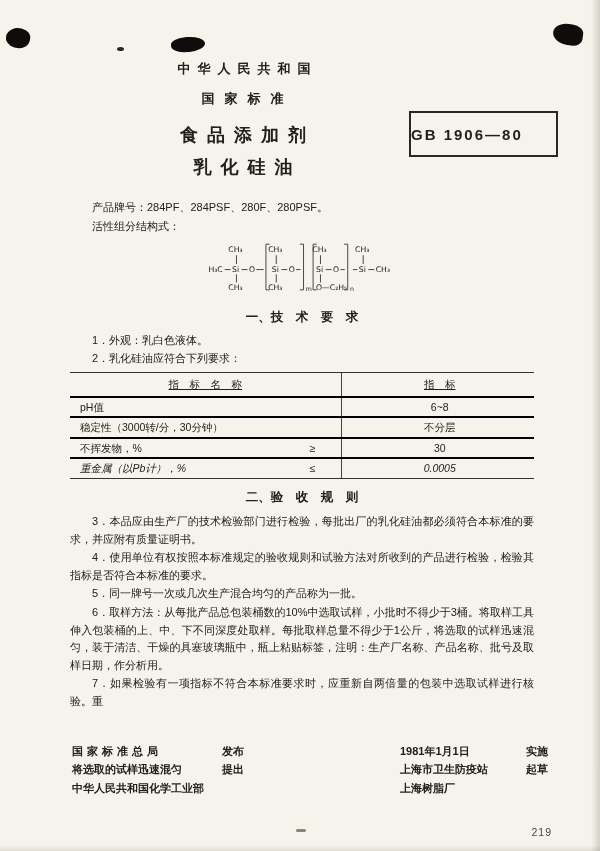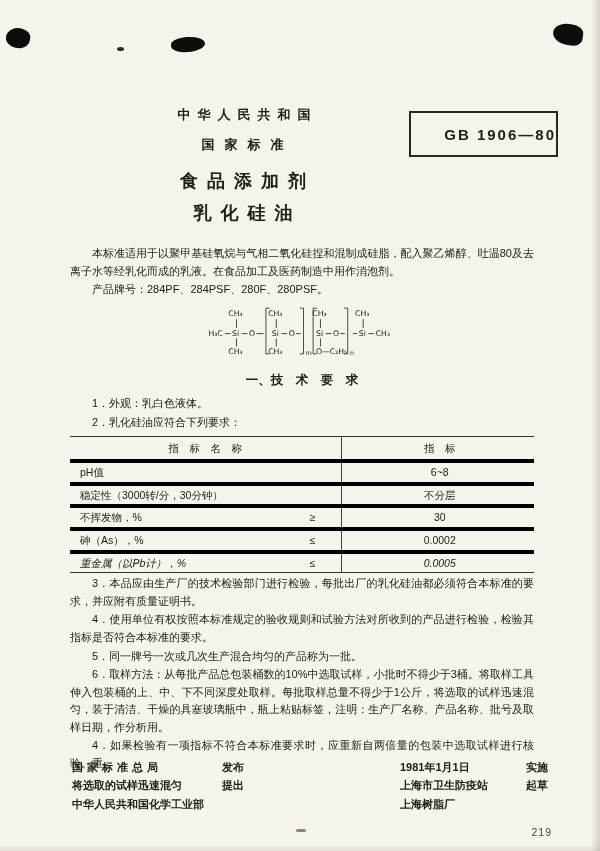--- a/index.html
+++ b/index.html
@@ -21,57 +21,57 @@
   .edge-b { position:absolute; left:0; right:0; bottom:0; height:6px;
     background:linear-gradient(to bottom, rgba(0,0,0,0), rgba(90,85,72,0.14)); }
   .art { position:absolute; background:#0e0d0b; }
   .art1 { left:6px;  top:28px; width:24px; height:20px; border-radius:55% 40% 50% 45%; transform:rotate(14deg); }
   .art2 { left:171px; top:37px; width:34px; height:15px; border-radius:45% 55% 50% 50%; transform:rotate(-5deg); }
   .art3 { left:553px; top:24px; width:30px; height:21px; border-radius:55% 45% 40% 60%; transform:rotate(8deg); }
   .art4 { left:117px; top:47px; width:7px; height:4px; border-radius:50%; background:#2a2823; }
   .art5 { left:296px; top:829px; width:10px; height:3px; border-radius:2px; background:#8a857a; }
 
   
-  .header { margin-top:106px; width:495px; text-align:center; }
+  .header { margin-top:60px; width:495px; text-align:center; }
   .h-country { font-size:13px; font-weight:bold; letter-spacing:7px; }
   .h-type    { font-size:13px; font-weight:bold; letter-spacing:10px; margin-top:12px; }
   .h-title1  { font-size:18px; font-weight:bold; letter-spacing:9px; margin-top:15px; }
   .h-title2  { font-size:18px; font-weight:bold; letter-spacing:9px; margin-top:8px; }
 
   .gb-box {
     position:absolute; left:409px; top:111px; width:149px; height:46px;
     border:2px solid #2a2722;
-    display:flex; align-items:center; justify-content:flex-end;
+    display:flex; align-items:center; justify-content:flex-start;
     font-size:15px; font-weight:bold; letter-spacing:2px;
   }
 
   
   .doc-body { margin:20px 66px 0 70px; font-size:11px; line-height:1.6; text-align:justify; }
   .para { margin:0 0 1px 0; }
   .indent { text-indent:2em; }
 
   .formula-wrap { text-align:center; margin:4px 0 2px 0; }
   .formula-svg { height:56px; }
 
   .sec-heading { text-align:center; font-size:12.5px; font-weight:bold; }
   .sec-heading.s1 { margin:6px 0 5px 0; }
   .sec-heading.s2 { margin:8px 0 6px 0; }
 
   
   .spec-table { width:100%; border-collapse:collapse; margin:4px 0 2px 0;
     font-size:10.5px; line-height:1.2; }
-  .spec-table th, .spec-table td { border-top:4px solid #000000; padding:3px 4px; font-weight:normal; }
-  .spec-table thead th { border-top:1.6px solid #35312b; padding:5px 4px; text-align:center; }
+  .spec-table th, .spec-table td { border-top:2px solid #000000; padding:3px 4px; font-weight:normal; }
+  .spec-table thead th { border-top:1.6px solid #35312b; padding:5px 4px; text-align:center;text-decoration:underline; }
   .spec-table tbody tr:last-child td { border-bottom:1.6px solid #35312b;font-style:italic; }
   .spec-table td.c-name { text-align:left; padding-left:10px; width:215px; }
   .spec-table td.c-sym  { text-align:center; width:56px; }
   .spec-table th.c-val, .spec-table td.c-val { border-left:1px solid #46423b; text-align:center;padding-left:8px; }
 
   
-  .footer { position:absolute; left:72px; right:52px; top:760px;
+  .footer { position:absolute; left:72px; right:52px; top:744px;
     display:flex; justify-content:space-between;
     font-size:11px; font-weight:bold; }
   .f-grid { display:grid; row-gap:4px; line-height:1.3; }
   .f-grid.left  { grid-template-columns:150px auto; }
   .f-grid.right { grid-template-columns:126px auto; }
   .spaced { letter-spacing:4px; }
 
   .page-num { position:absolute; right:48px; top:826px; font-size:10.5px;
     letter-spacing:1px; color:#4a463f; }
 </style>
@@ -92,22 +92,22 @@
     <div class="h-title1">食品添加剂</div>
     <div class="h-title2">乳化硅油</div>
   </div>
 
   <div class="gb-box">
     <span>GB 1906—80</span>
   </div>
 
   <div class="doc-body">
 
-    <p class="para indent">本标准适用于以聚甲基硅氧烷与气相二氧化硅捏和混制成硅脂，配入聚乙烯醇、吐温80及去离子水等经乳化而成的乳液。在食品加工及医药制造中用作消泡剂。</p>
     <p class="para indent">产品牌号：284PF、284PSF、280F、280PSF。</p>
+    <p class="para indent">活性组分结构式：</p>
 
     <div class="formula-wrap">
       <svg class="formula-svg" viewBox="0 0 258 76">
         <g fill="#23201b" font-size="10.5" font-family="'DejaVu Sans',sans-serif">
 
           <text x="2" y="45">H₃C</text>
           <text x="34" y="45">Si</text>
           <text x="57" y="45">O</text>
           <text x="88" y="45">Si</text>
           <text x="111" y="45">O</text>
@@ -179,37 +179,33 @@
           <td class="c-name">稳定性（3000转/分，30分钟）</td>
           <td class="c-sym"></td>
           <td class="c-val">不分层</td>
         </tr>
         <tr>
           <td class="c-name">不挥发物，%</td>
           <td class="c-sym">≥</td>
           <td class="c-val">30</td>
         </tr>
         <tr>
-          <td class="c-name">砷（As），%</td>
-          <td class="c-sym">≤</td>
-          <td class="c-val">0.0002</td>
-        </tr>
-        <tr>
           <td class="c-name">重金属（以Pb计），%</td>
           <td class="c-sym">≤</td>
           <td class="c-val">0.0005</td>
         </tr>
       </tbody>
     </table>
 
+    <h3 class="sec-heading s2">二、验　收　规　则</h3>
     <p class="para indent">3．本品应由生产厂的技术检验部门进行检验，每批出厂的乳化硅油都必须符合本标准的要求，并应附有质量证明书。</p>
     <p class="para indent">4．使用单位有权按照本标准规定的验收规则和试验方法对所收到的产品进行检验，检验其指标是否符合本标准的要求。</p>
     <p class="para indent">5．同一牌号一次或几次生产混合均匀的产品称为一批。</p>
     <p class="para indent">6．取样方法：从每批产品总包装桶数的10%中选取试样，小批时不得少于3桶。将取样工具伸入包装桶的上、中、下不同深度处取样。每批取样总量不得少于1公斤，将选取的试样迅速混匀，装于清洁、干燥的具塞玻璃瓶中，瓶上粘贴标签，注明：生产厂名称、产品名称、批号及取样日期，作分析用。</p>
-    <p class="para indent">4．如果检验有一项指标不符合本标准要求时，应重新自两倍量的包装中选取试样进行核验。重</p>
+    <p class="para indent">7．如果检验有一项指标不符合本标准要求时，应重新自两倍量的包装中选取试样进行核验。重</p>
 
   </div>
 
   <div class="footer">
     <div class="f-grid left">
       <div class="spaced">国家标准总局</div>
       <div>发布</div>
       <div>将选取的试样迅速混匀</div>
       <div>提出</div>
       <div>中华人民共和国化学工业部</div>

